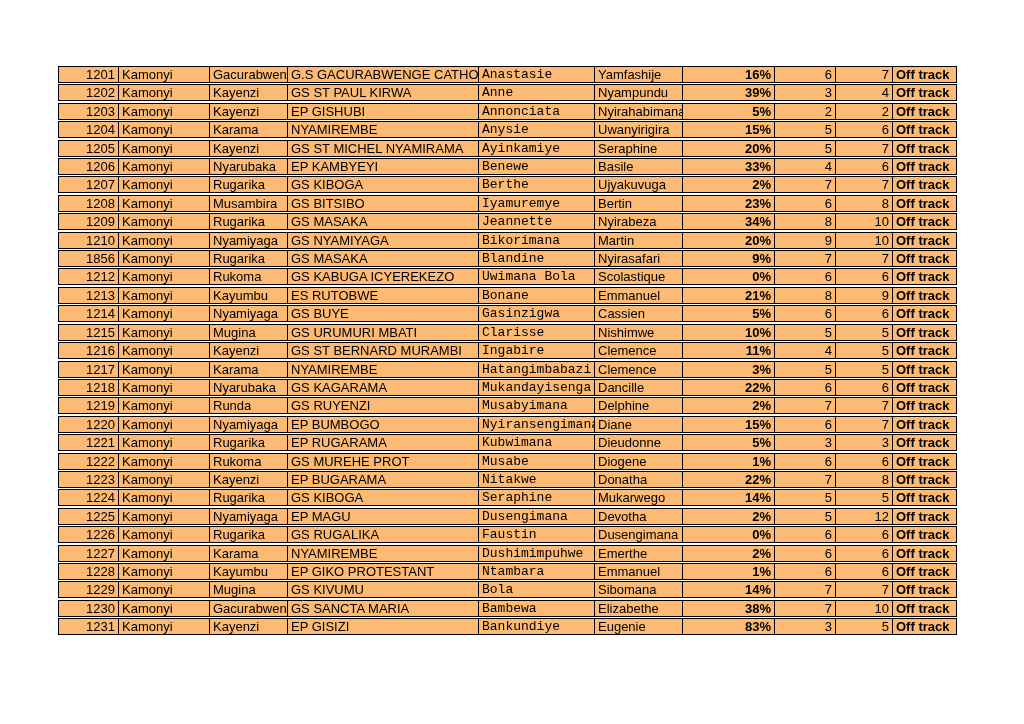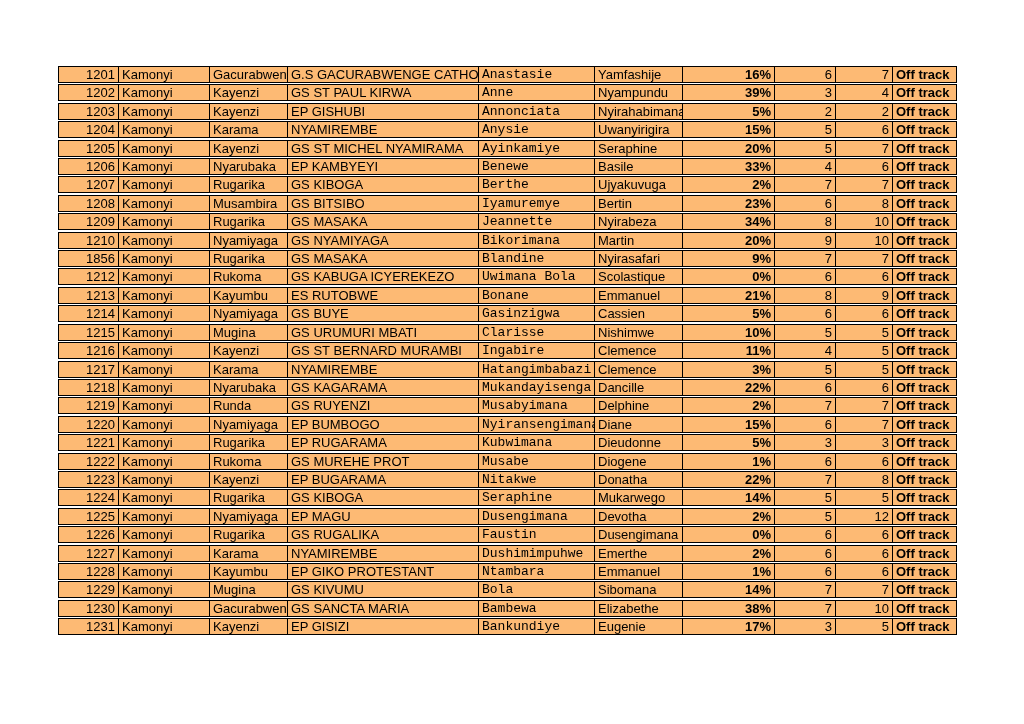--- a/index.html
+++ b/index.html
@@ -418,19 +418,19 @@
     <div class="cell c8 align-right">10</div>
     <div class="cell c9 align-left">Off track</div>
   </div>
       <div class="row">
     <div class="cell c0 align-right">1231</div>
     <div class="cell c1 align-left">Kamonyi</div>
     <div class="cell c2 align-left">Kayenzi</div>
     <div class="cell c3 align-left">EP GISIZI</div>
     <div class="cell c4 align-left">Bankundiye</div>
     <div class="cell c5 align-left">Eugenie</div>
-    <div class="cell c6 align-right">17%</div>
+    <div class="cell c6 align-right">83%</div>
     <div class="cell c7 align-right">3</div>
     <div class="cell c8 align-right">5</div>
     <div class="cell c9 align-left">Off track</div>
   </div>
     </div>
 </div>
 
 </body></html>

